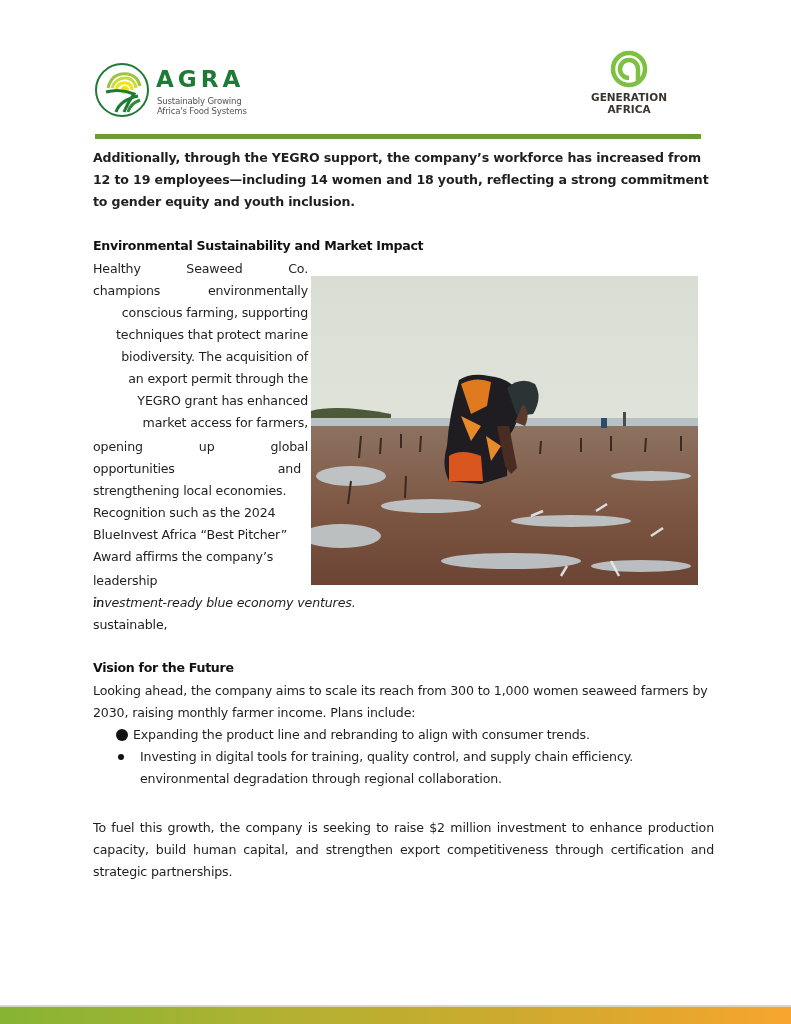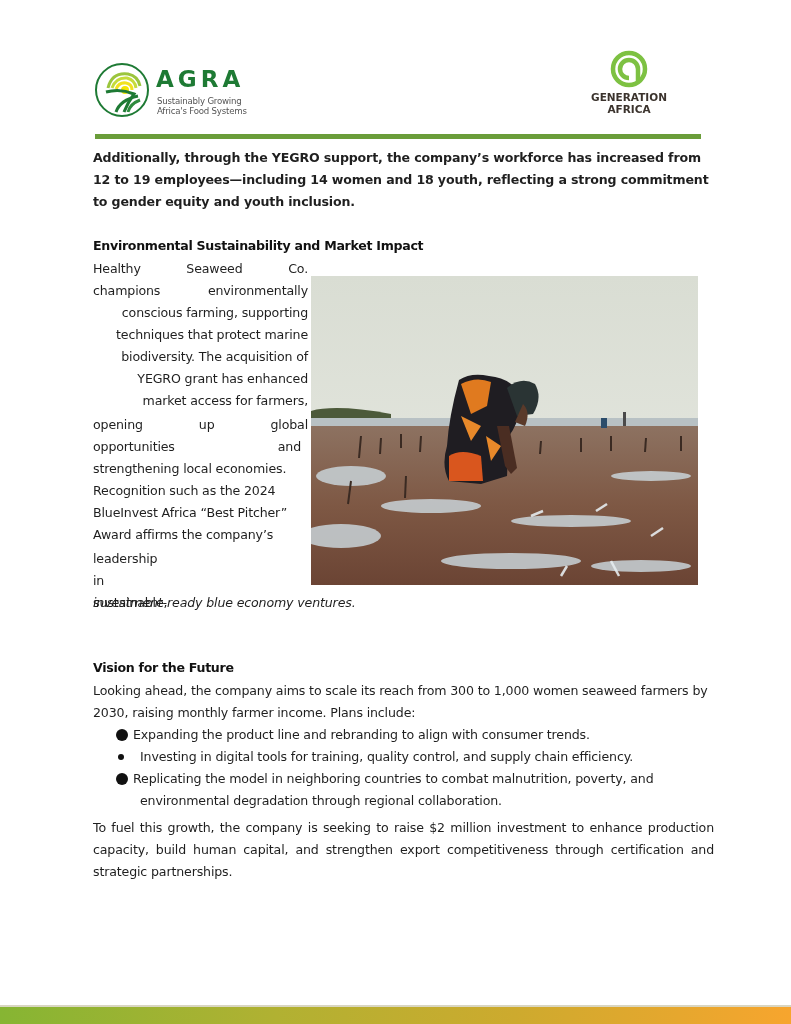--- a/index.html
+++ b/index.html
@@ -88,20 +88,21 @@
       <span>Seaweed</span>
       <span>Co.</span>
     </span>
   <span class="line j">
       <span>champions</span>
       <span>environmentally</span>
     </span>
   <span class="line r">conscious farming, supporting</span>
   <span class="line r">techniques that protect marine</span>
   <span class="line r">biodiversity. The acquisition of</span>
+  <span class="line r">an export permit through the</span>
   <span class="line r">YEGRO grant has enhanced</span>
   <span class="line r">market access for farmers,</span>
   <span class="line j" style="margin-top:2px;">
       <span>opening</span>
       <span>up</span>
       <span>global</span>
     </span>
   <span class="line j" style="width:208px;">
       <span>opportunities</span>
       <span>and</span>
@@ -184,24 +185,20 @@
 <div class="abs body-text bullets">
   <div class="bullet">
     <span class="dot-big"></span>
     <span class="btext-a">Expanding the product line and rebranding to align with consumer trends.</span>
   </div>
   <div class="bullet">
     <span class="dot-small"></span>
     <span class="btext-b">Investing in digital tools for training, quality control, and supply chain efficiency.</span>
   </div>
   <div class="bullet">
-    <span class="dot-big"></span>
-    <span class="btext-a">Replicating the model in neighboring countries to combat malnutrition, poverty, and</span>
-  </div>
-  <div class="bullet">
     <span class="btext-b">environmental degradation through regional collaboration.</span>
   </div>
 </div>
 
 <p class="abs body-text p-fuel" style="margin:0;">To fuel this growth, the company is seeking to raise $2 million investment to enhance production capacity, build human capital, and strengthen export competitiveness through certification and strategic partnerships.</p>
 
 <div class="abs footer-line"></div>
 <div class="abs footer-bar"></div>
 
 </body></html>

